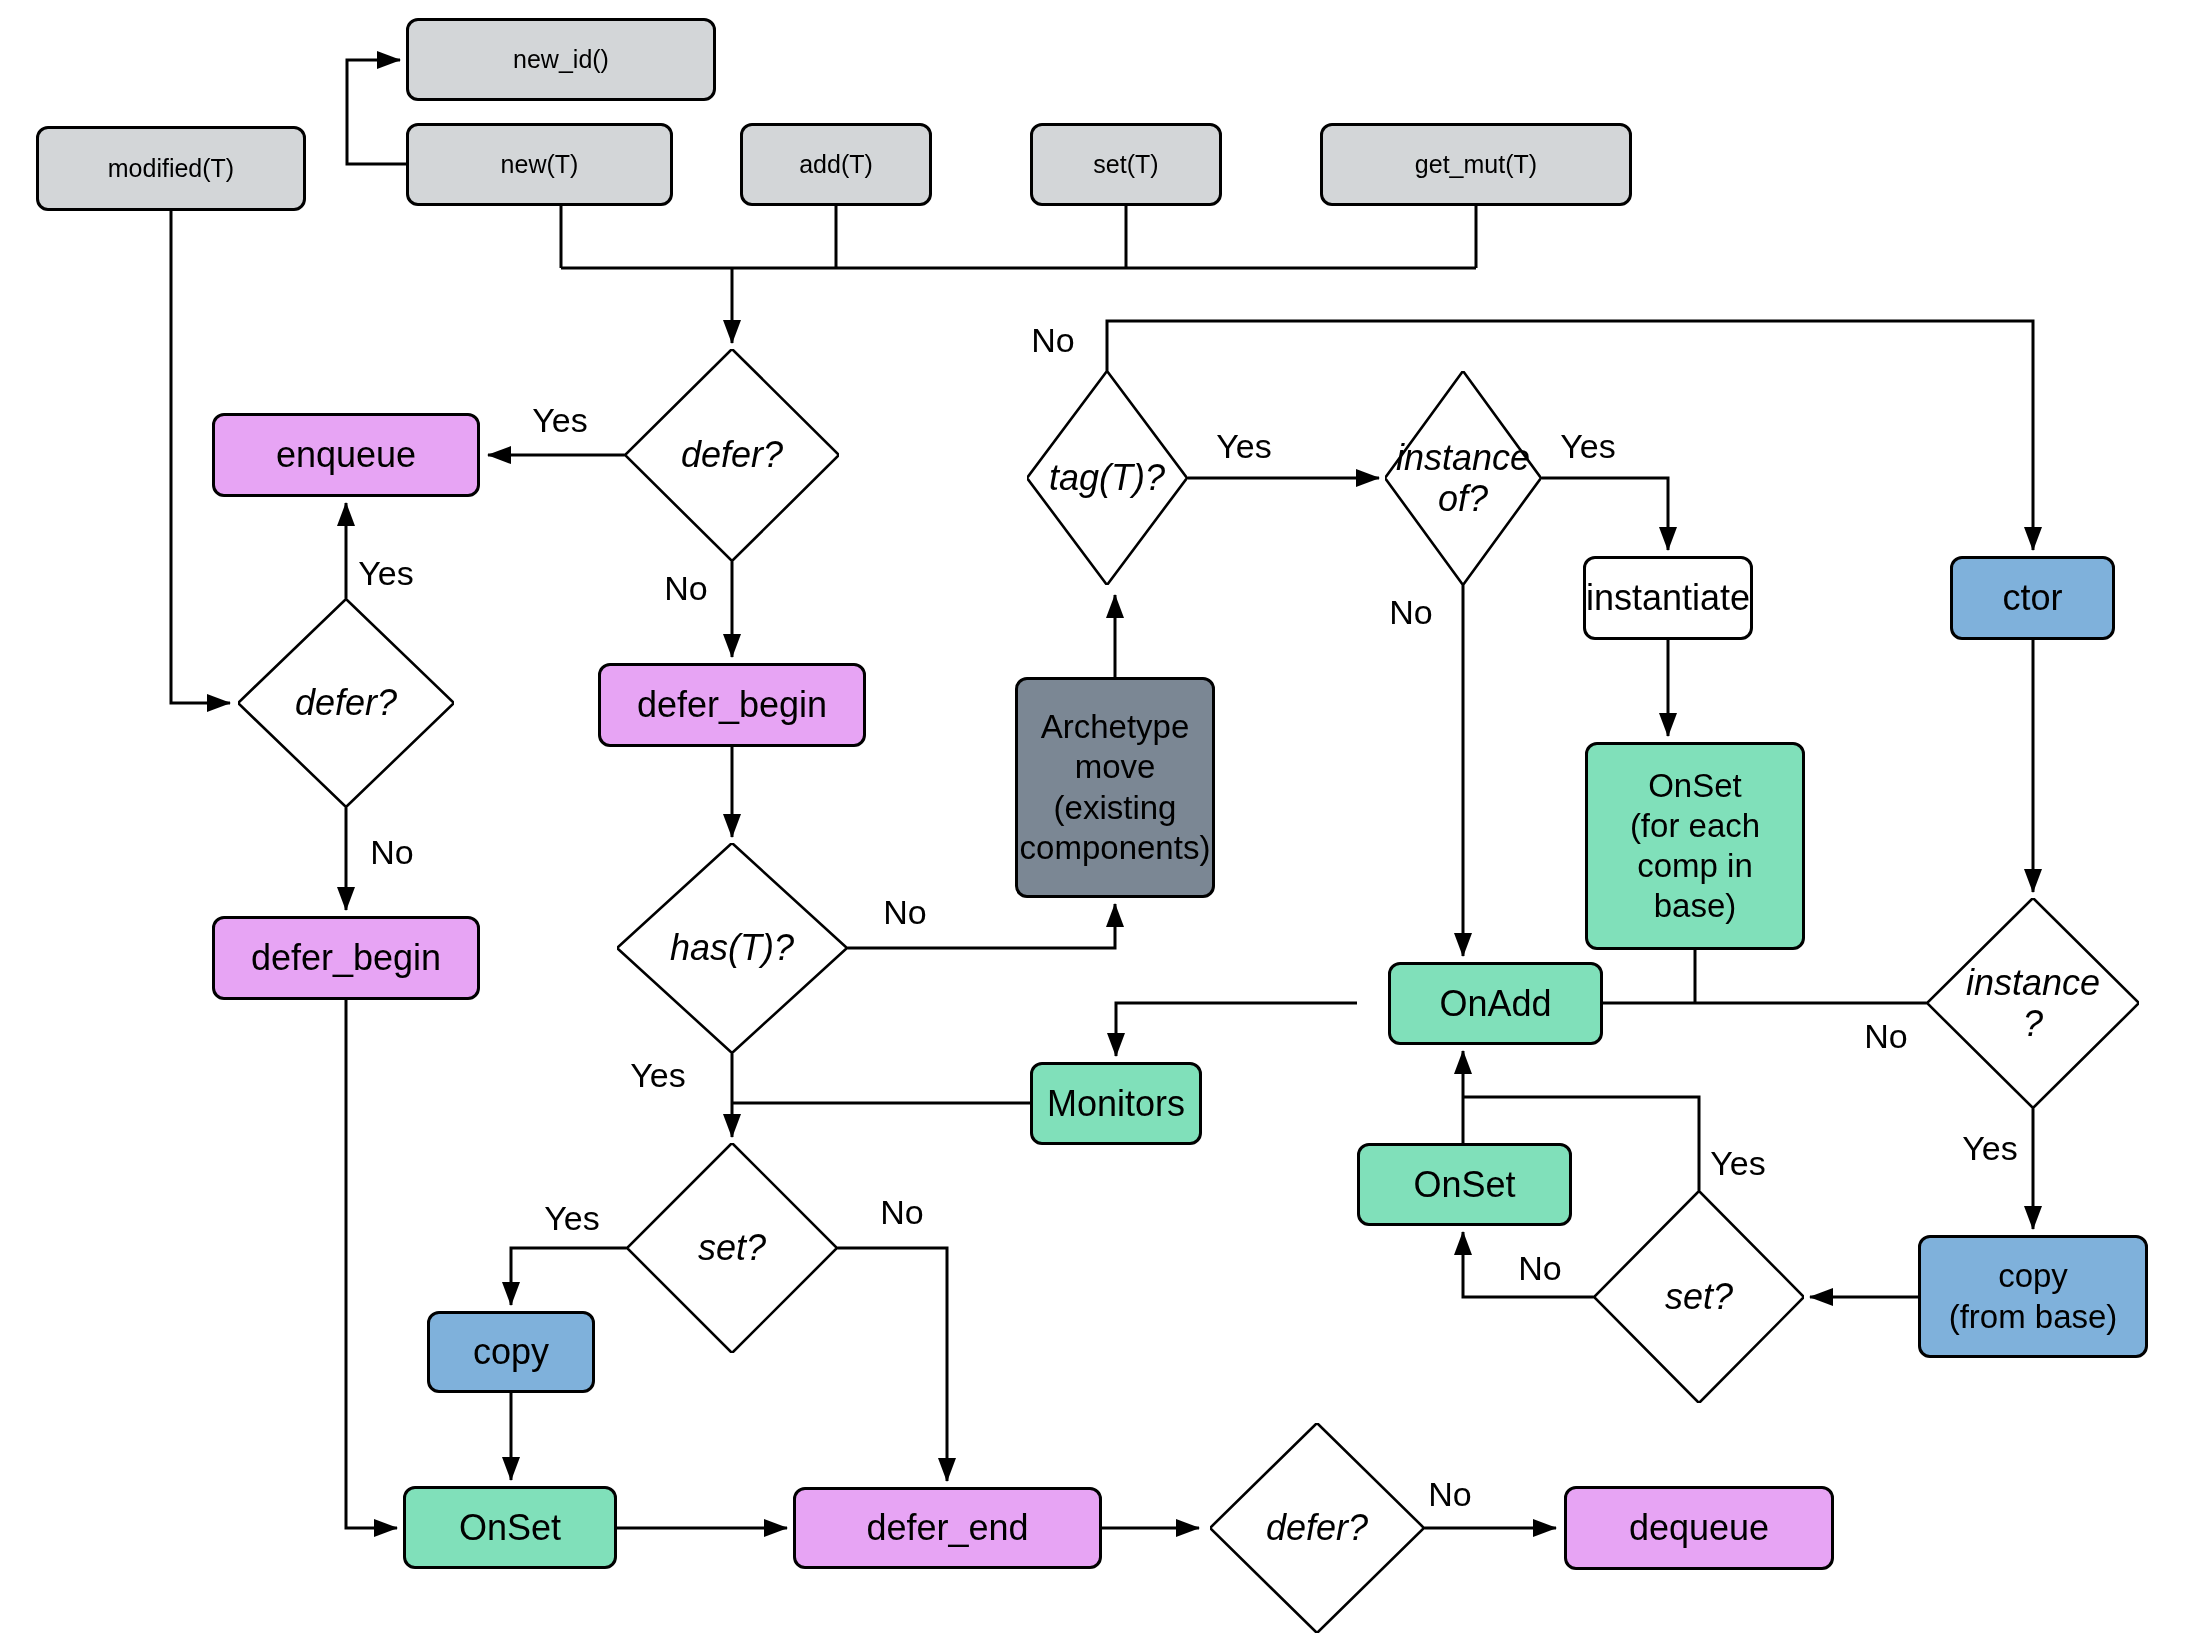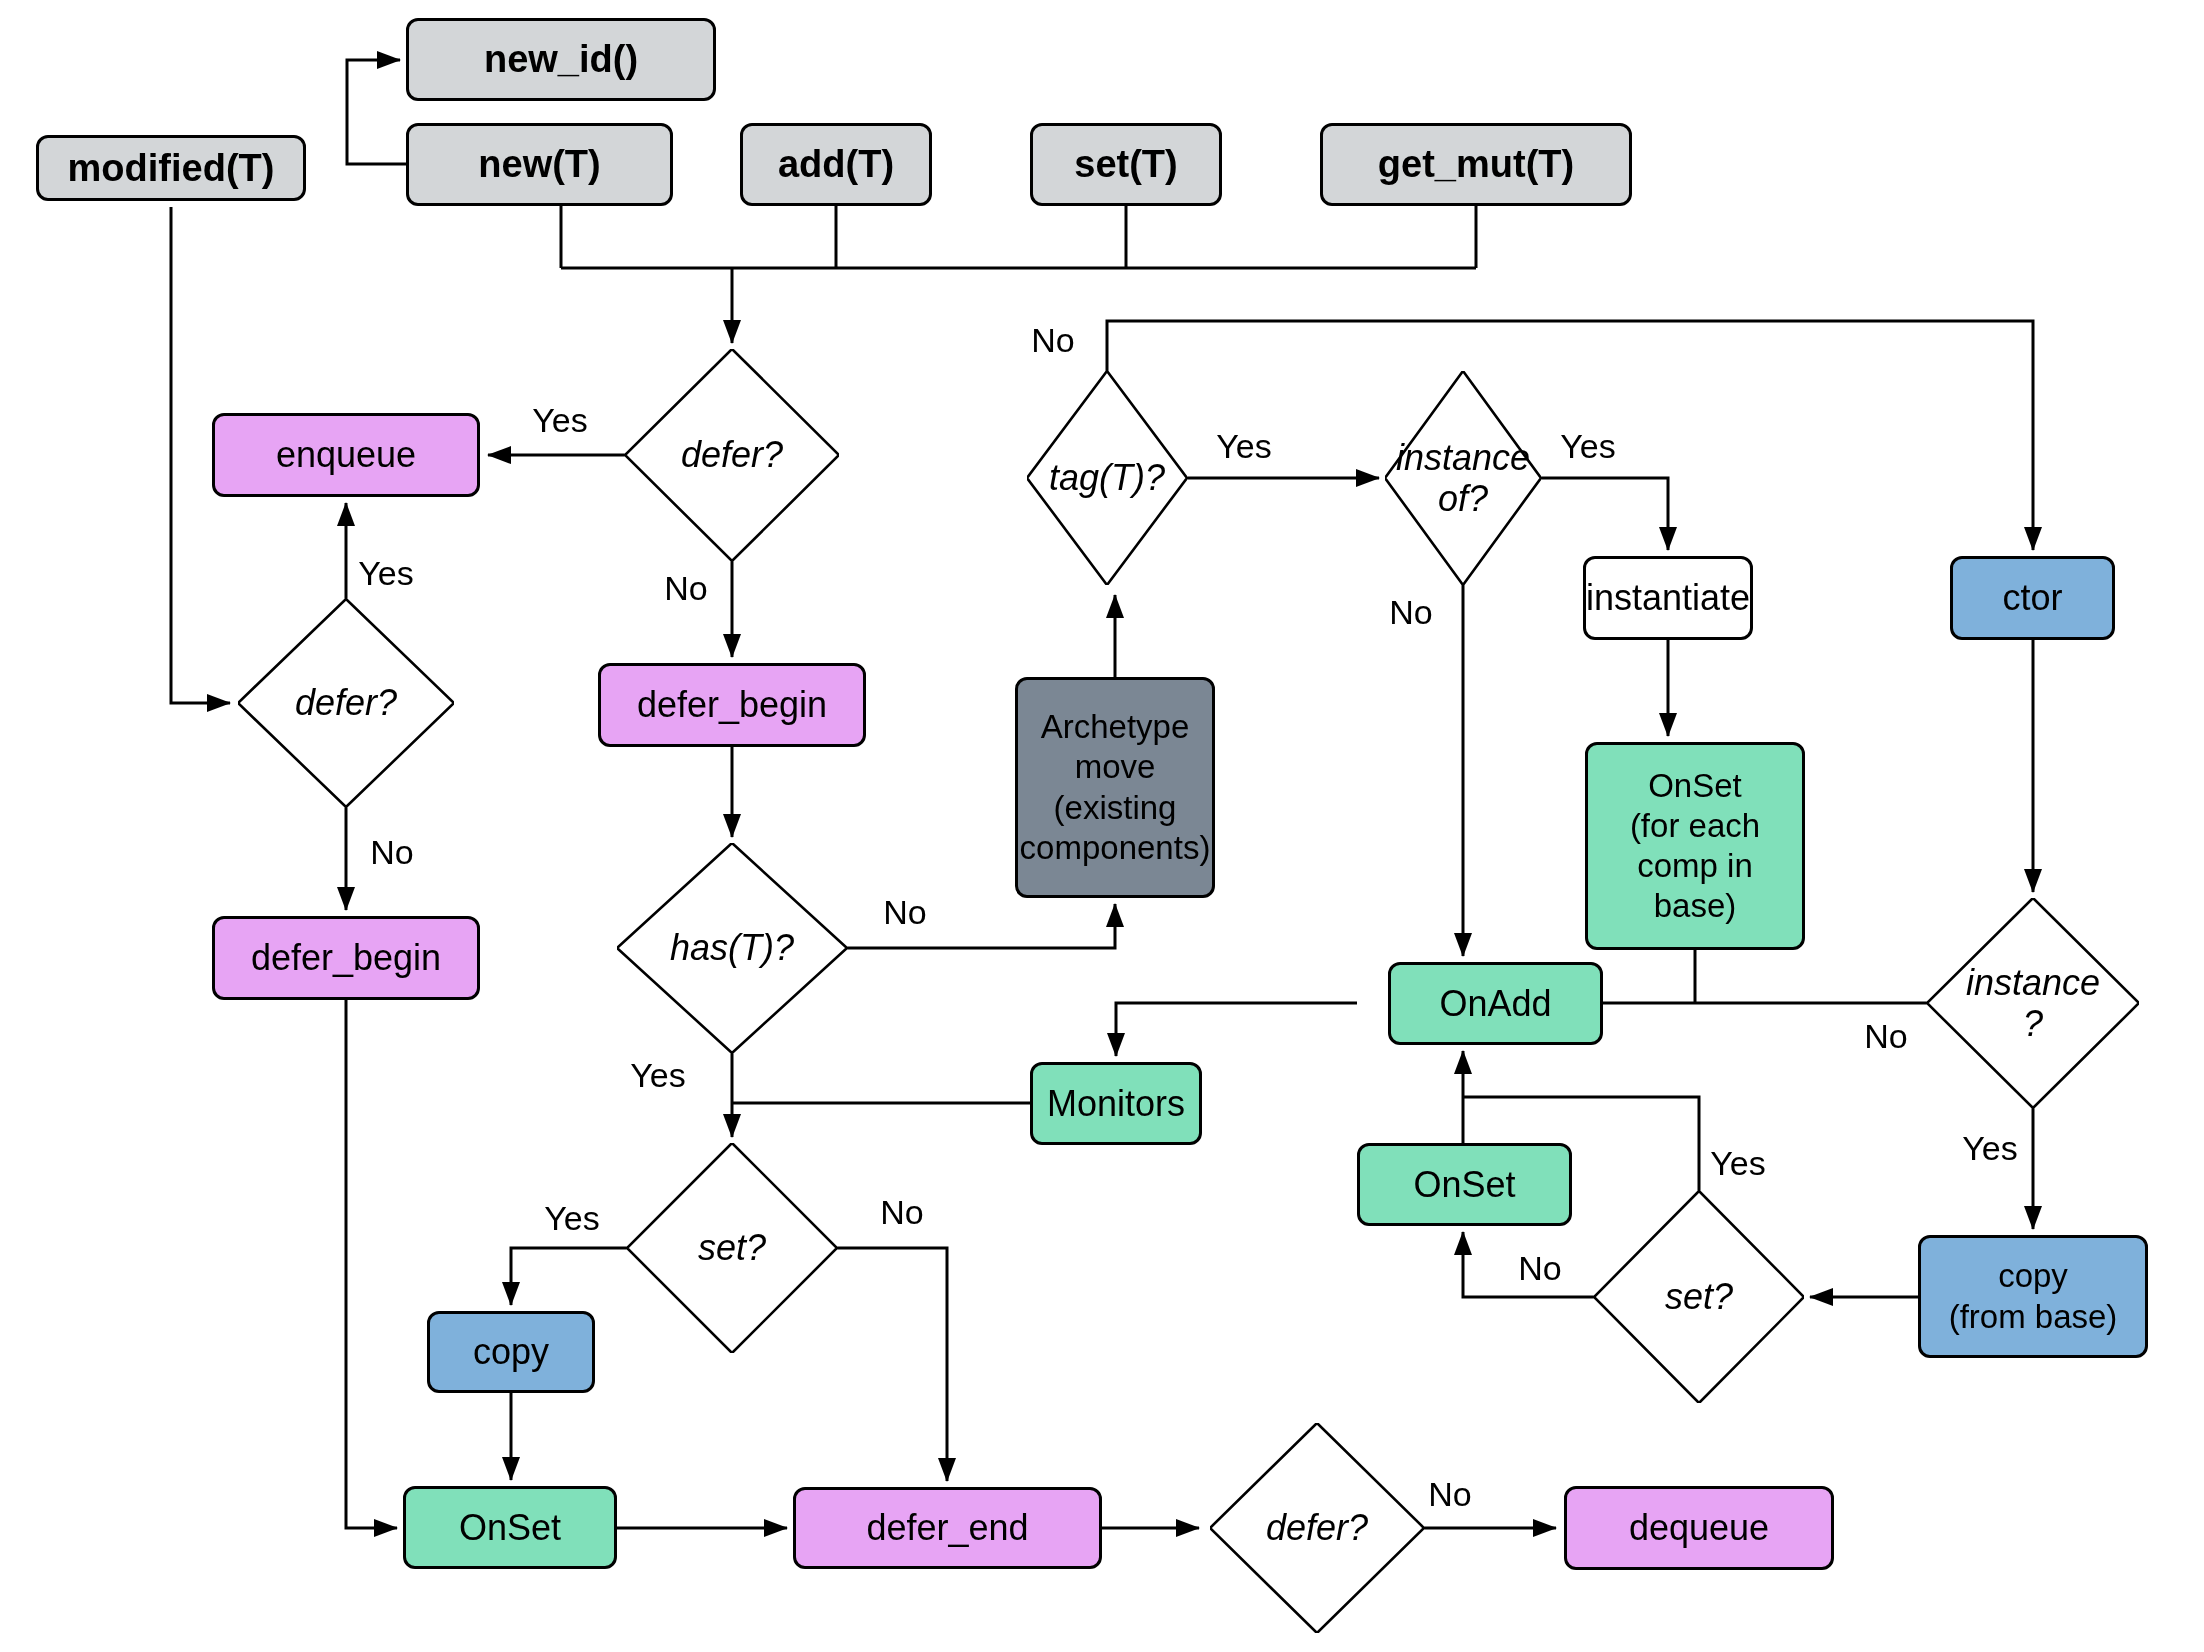--- a/index.html
+++ b/index.html
@@ -12,21 +12,21 @@
   }
   svg.wires{position:absolute;left:0;top:0;z-index:1;}
   .node{
     position:absolute;z-index:2;box-sizing:border-box;
     border:3px solid #000;border-radius:12px;
     display:flex;align-items:center;justify-content:center;
     text-align:center;font-size:36px;color:#000;
     white-space:pre-line;line-height:1.22;
   }
   .node.sm{font-size:33px;}
-  .bold{font-weight:bold;font-size:38px;}
+  .bold{font-weight:normal;font-size:25px;}
   .gray{background:#d3d6d8;}
   .pink{background:#e7a4f4;}
   .green{background:#80e0ba;}
   .blue{background:#7fb1db;}
   .slate{background:#7b8794;}
   .white{background:#ffffff;}
   .diamond{
     position:absolute;z-index:2;
   }
   .diamond svg{position:absolute;left:0;top:0;width:100%;height:100%;}
@@ -87,21 +87,21 @@
       <polyline points="1357,1003 1116,1003 1116,1056" marker-end="url(#arr)"></polyline>
       <polyline points="627,1248 511,1248 511,1305" marker-end="url(#arr)"></polyline>
       <polyline points="837,1248 947,1248 947,1481" marker-end="url(#arr)"></polyline>
       <polyline points="511,1393 511,1480" marker-end="url(#arr)"></polyline>
       <polyline points="617,1528 787,1528" marker-end="url(#arr)"></polyline>
       <polyline points="1102,1528 1199,1528" marker-end="url(#arr)"></polyline>
       <polyline points="1424,1528 1556,1528" marker-end="url(#arr)"></polyline>
     </g>
   </svg>
 
-  <div class="node gray bold" style="left:36px;top:135px;width:270px;height:66px;">modified(T)</div>
+  <div class="node gray bold" style="left:36px;top:126px;width:270px;height:85px;">modified(T)</div>
   <div class="node gray bold" style="left:406px;top:18px;width:310px;height:83px;">new_id()</div>
   <div class="node gray bold" style="left:406px;top:123px;width:267px;height:83px;">new(T)</div>
   <div class="node gray bold" style="left:740px;top:123px;width:192px;height:83px;">add(T)</div>
   <div class="node gray bold" style="left:1030px;top:123px;width:192px;height:83px;">set(T)</div>
   <div class="node gray bold" style="left:1320px;top:123px;width:312px;height:83px;">get_mut(T)</div>
 
   <div class="node pink" style="left:212px;top:413px;width:268px;height:84px;">enqueue</div>
   <div class="node pink" style="left:598px;top:663px;width:268px;height:84px;">defer_begin</div>
   <div class="node pink" style="left:212px;top:916px;width:268px;height:84px;">defer_begin</div>
   <div class="node pink" style="left:793px;top:1487px;width:309px;height:82px;">defer_end</div>

